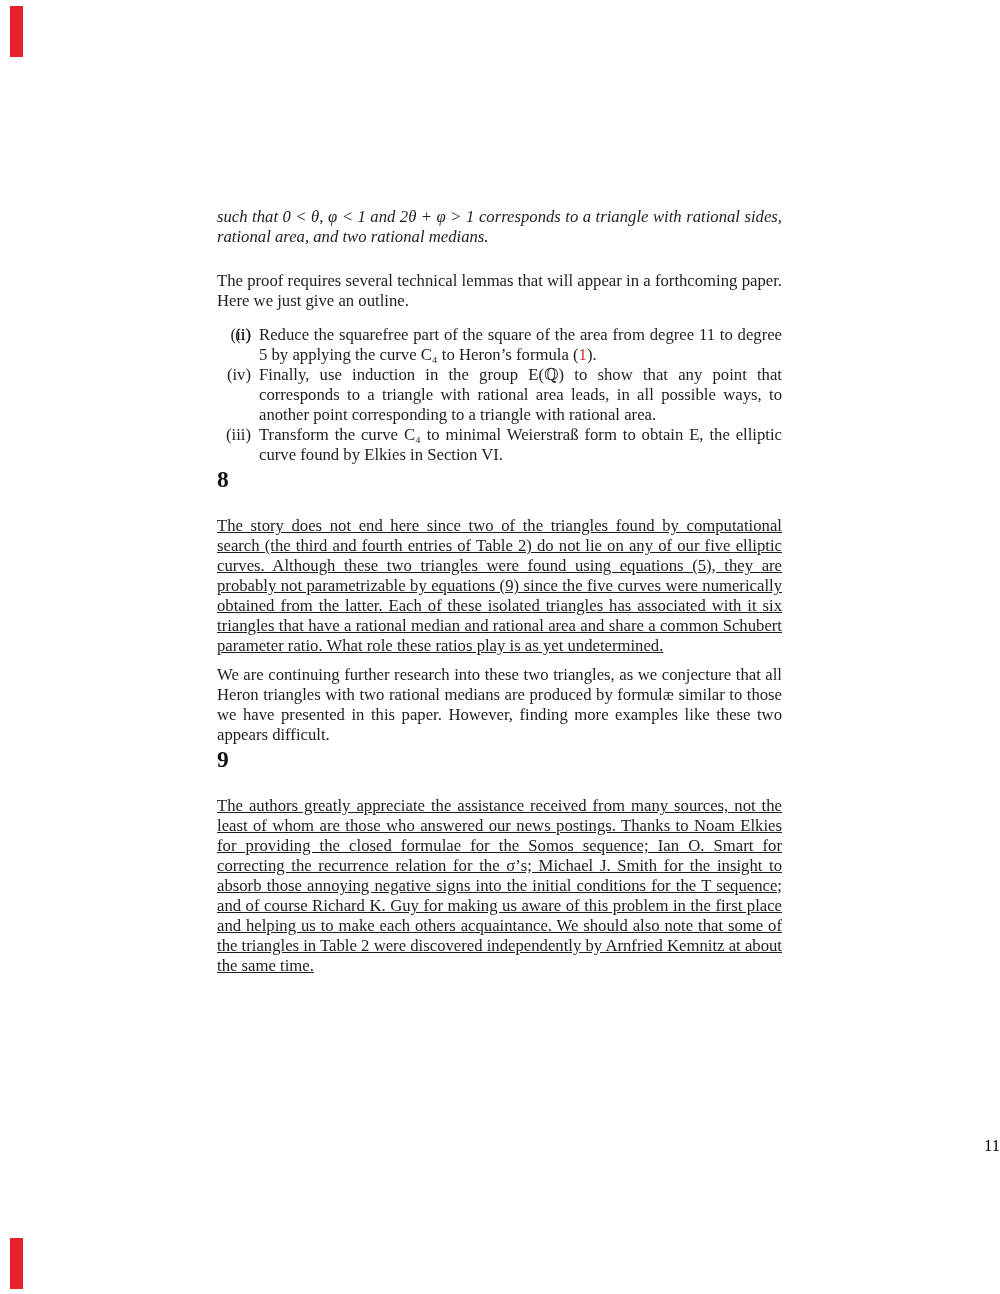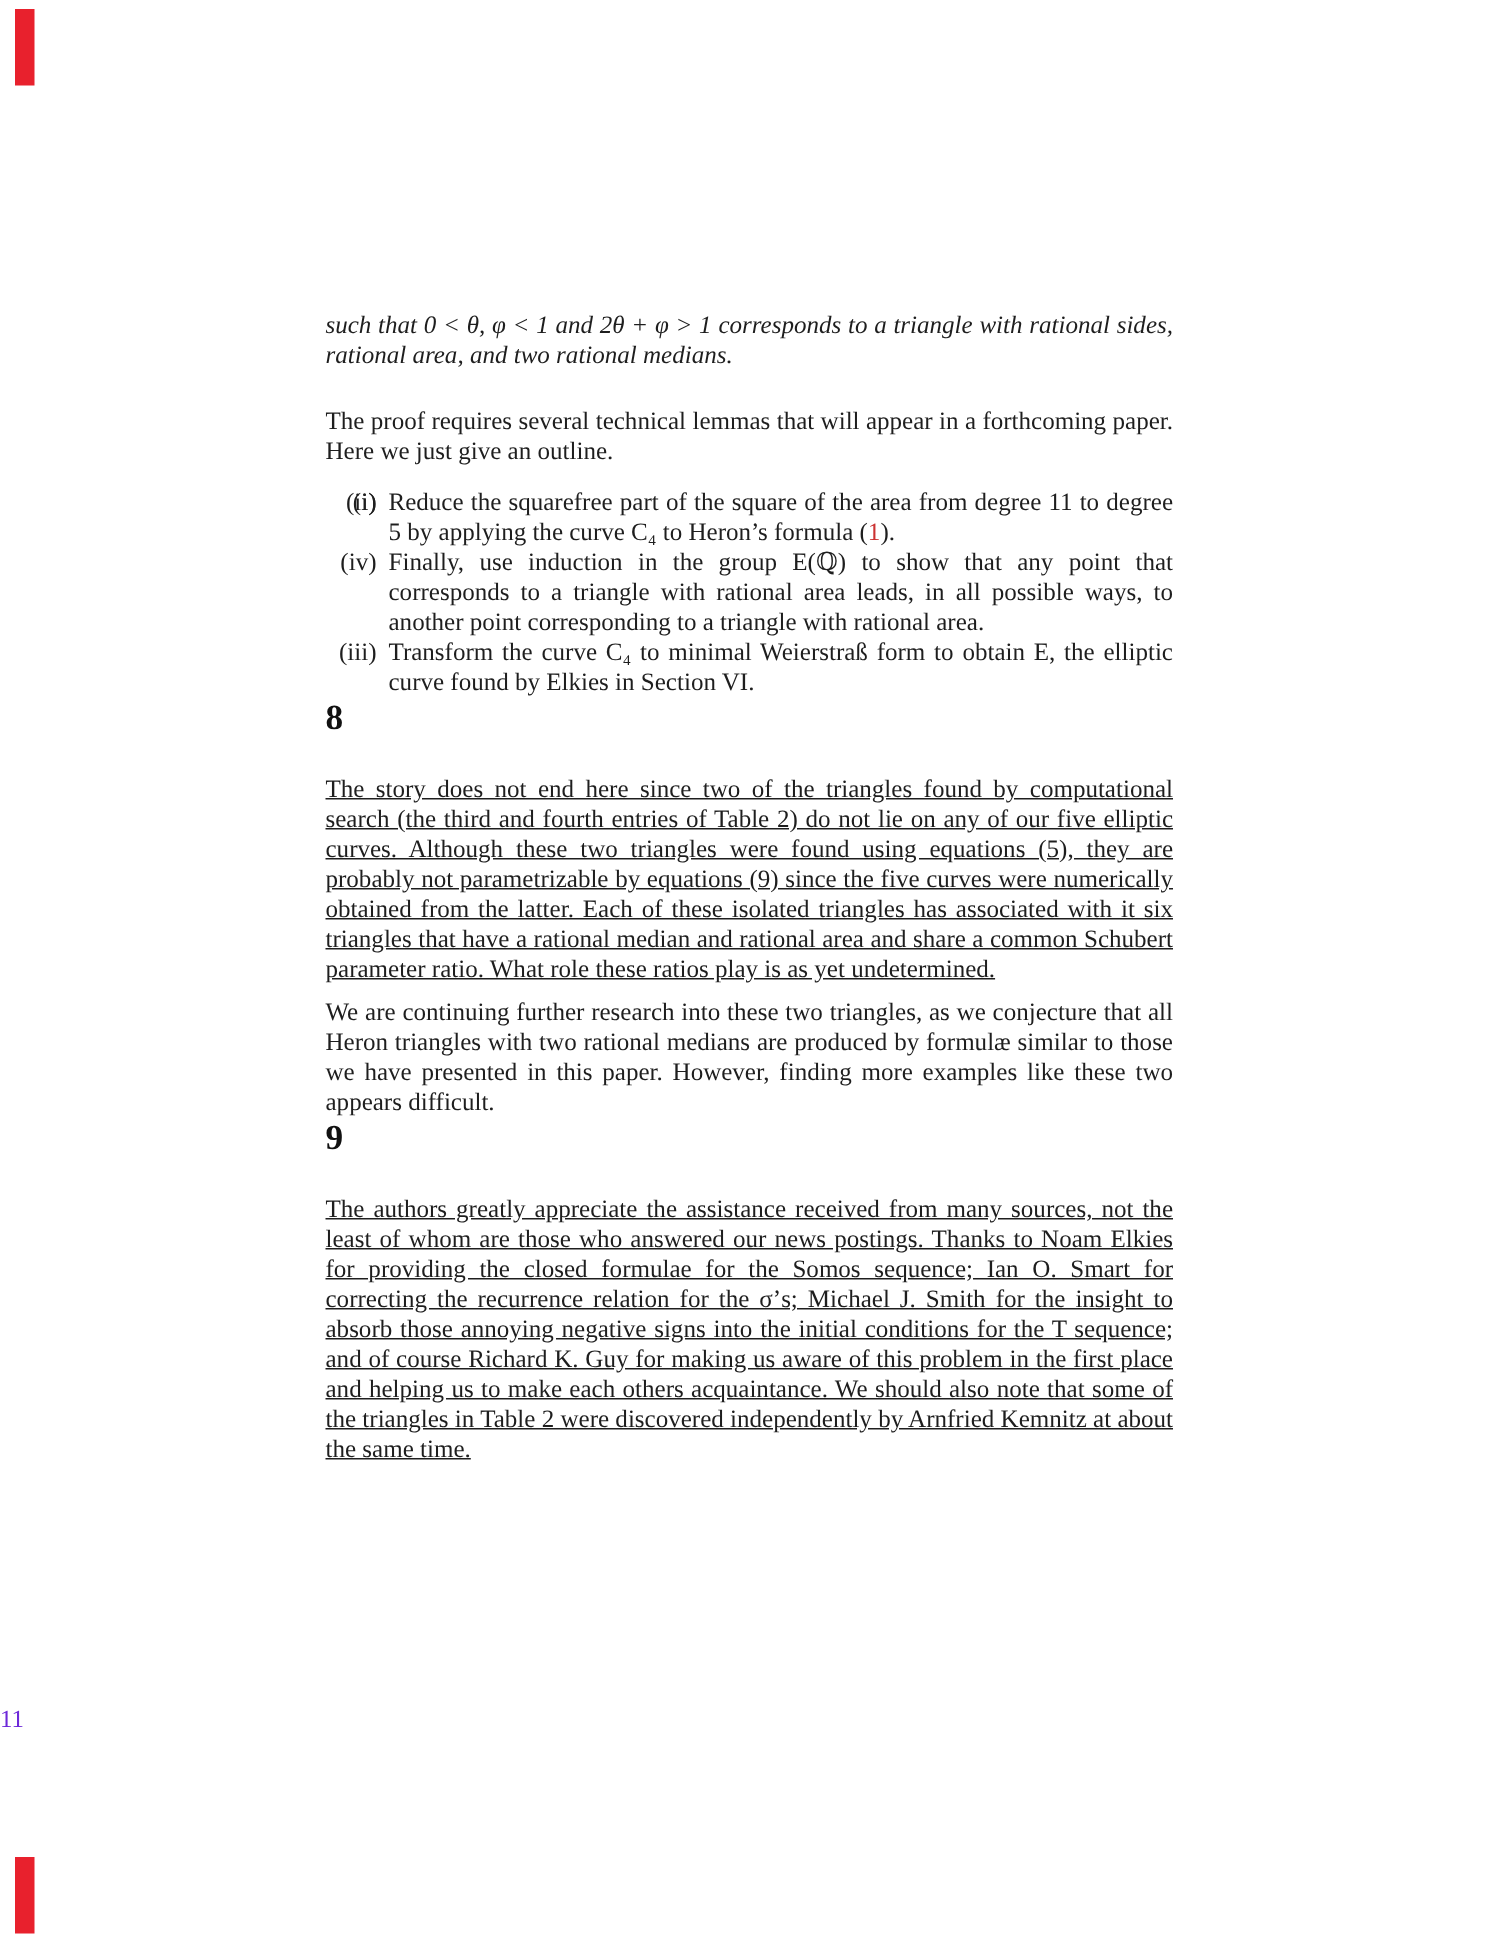--- a/index.html
+++ b/index.html
@@ -82,24 +82,24 @@
   .h-sec8 { margin-top: 30px; }
   .h-sec9 { margin-top: 31px; }
   .after-heading { margin-top: 23px !important; text-decoration: underline; }
   .para-follow { margin-top: 9px !important; }
 
   .page-number {
     position: absolute;
     top: 1136px;
     left: 0;
     width: 1000px;
-    text-align: left;
+    text-align: right;
     font-size: 16.5px;
     line-height: 20px;
-    color: #6d28d9;
+    color: #000000;
   }
 </style>
 </head>
 <body>
 
 <div class="page">
 
   <div class="edge-mark top"></div>
   <div class="edge-mark bottom"></div>
 

